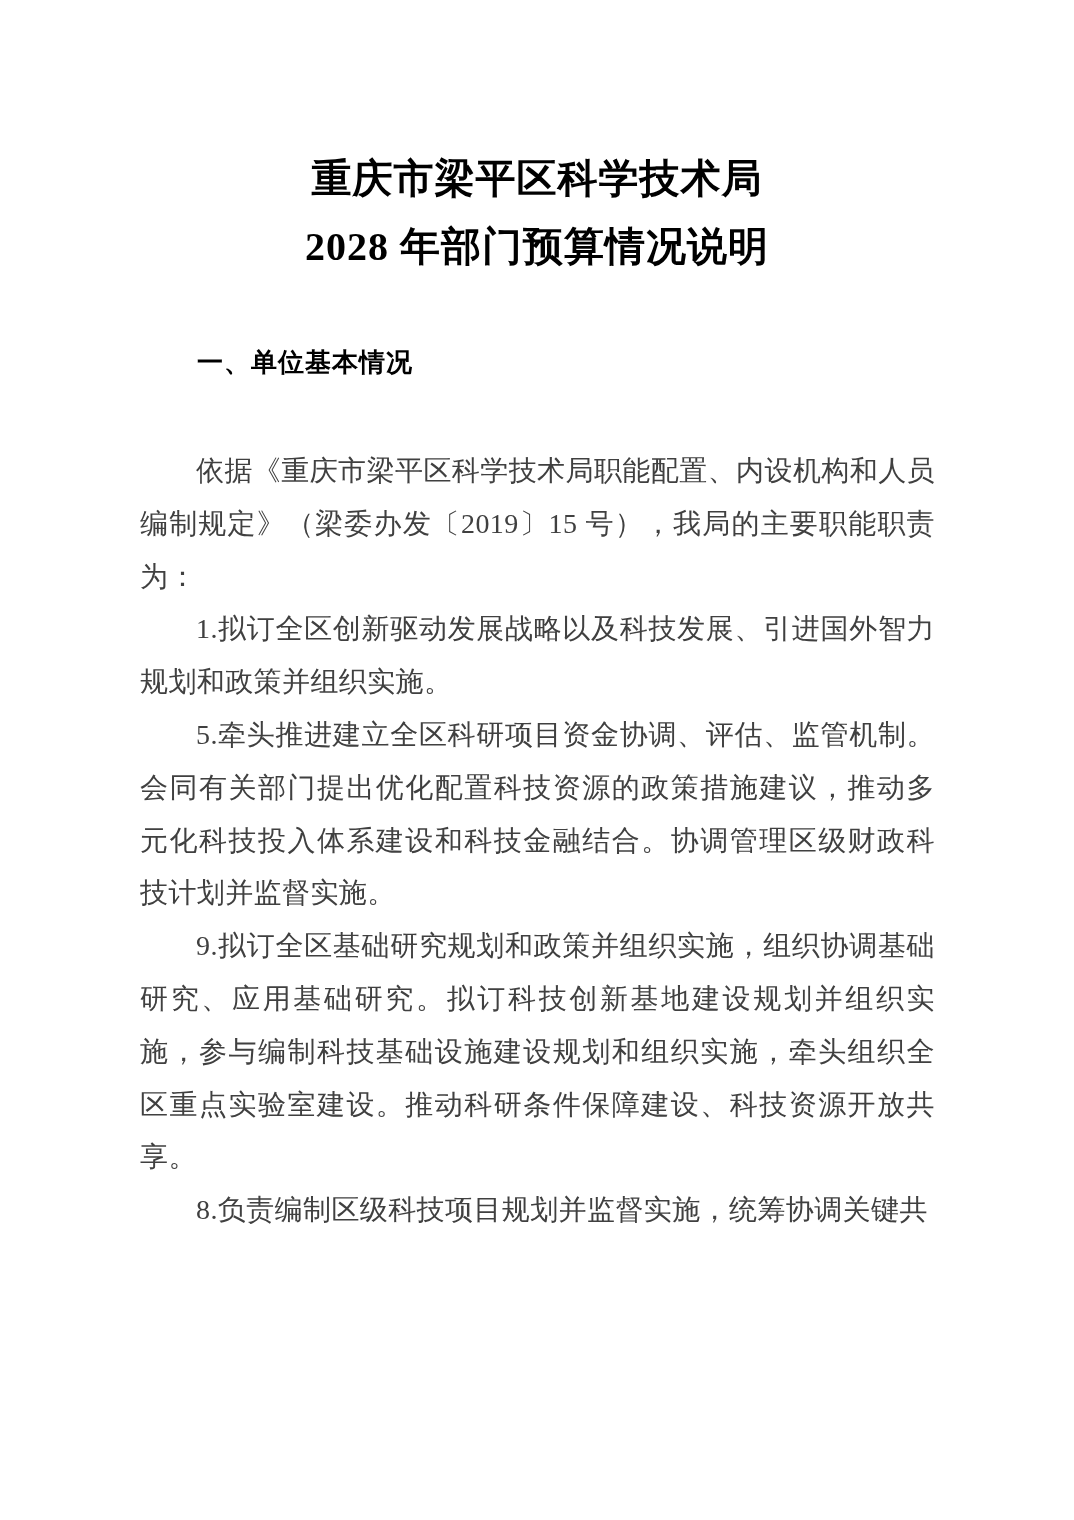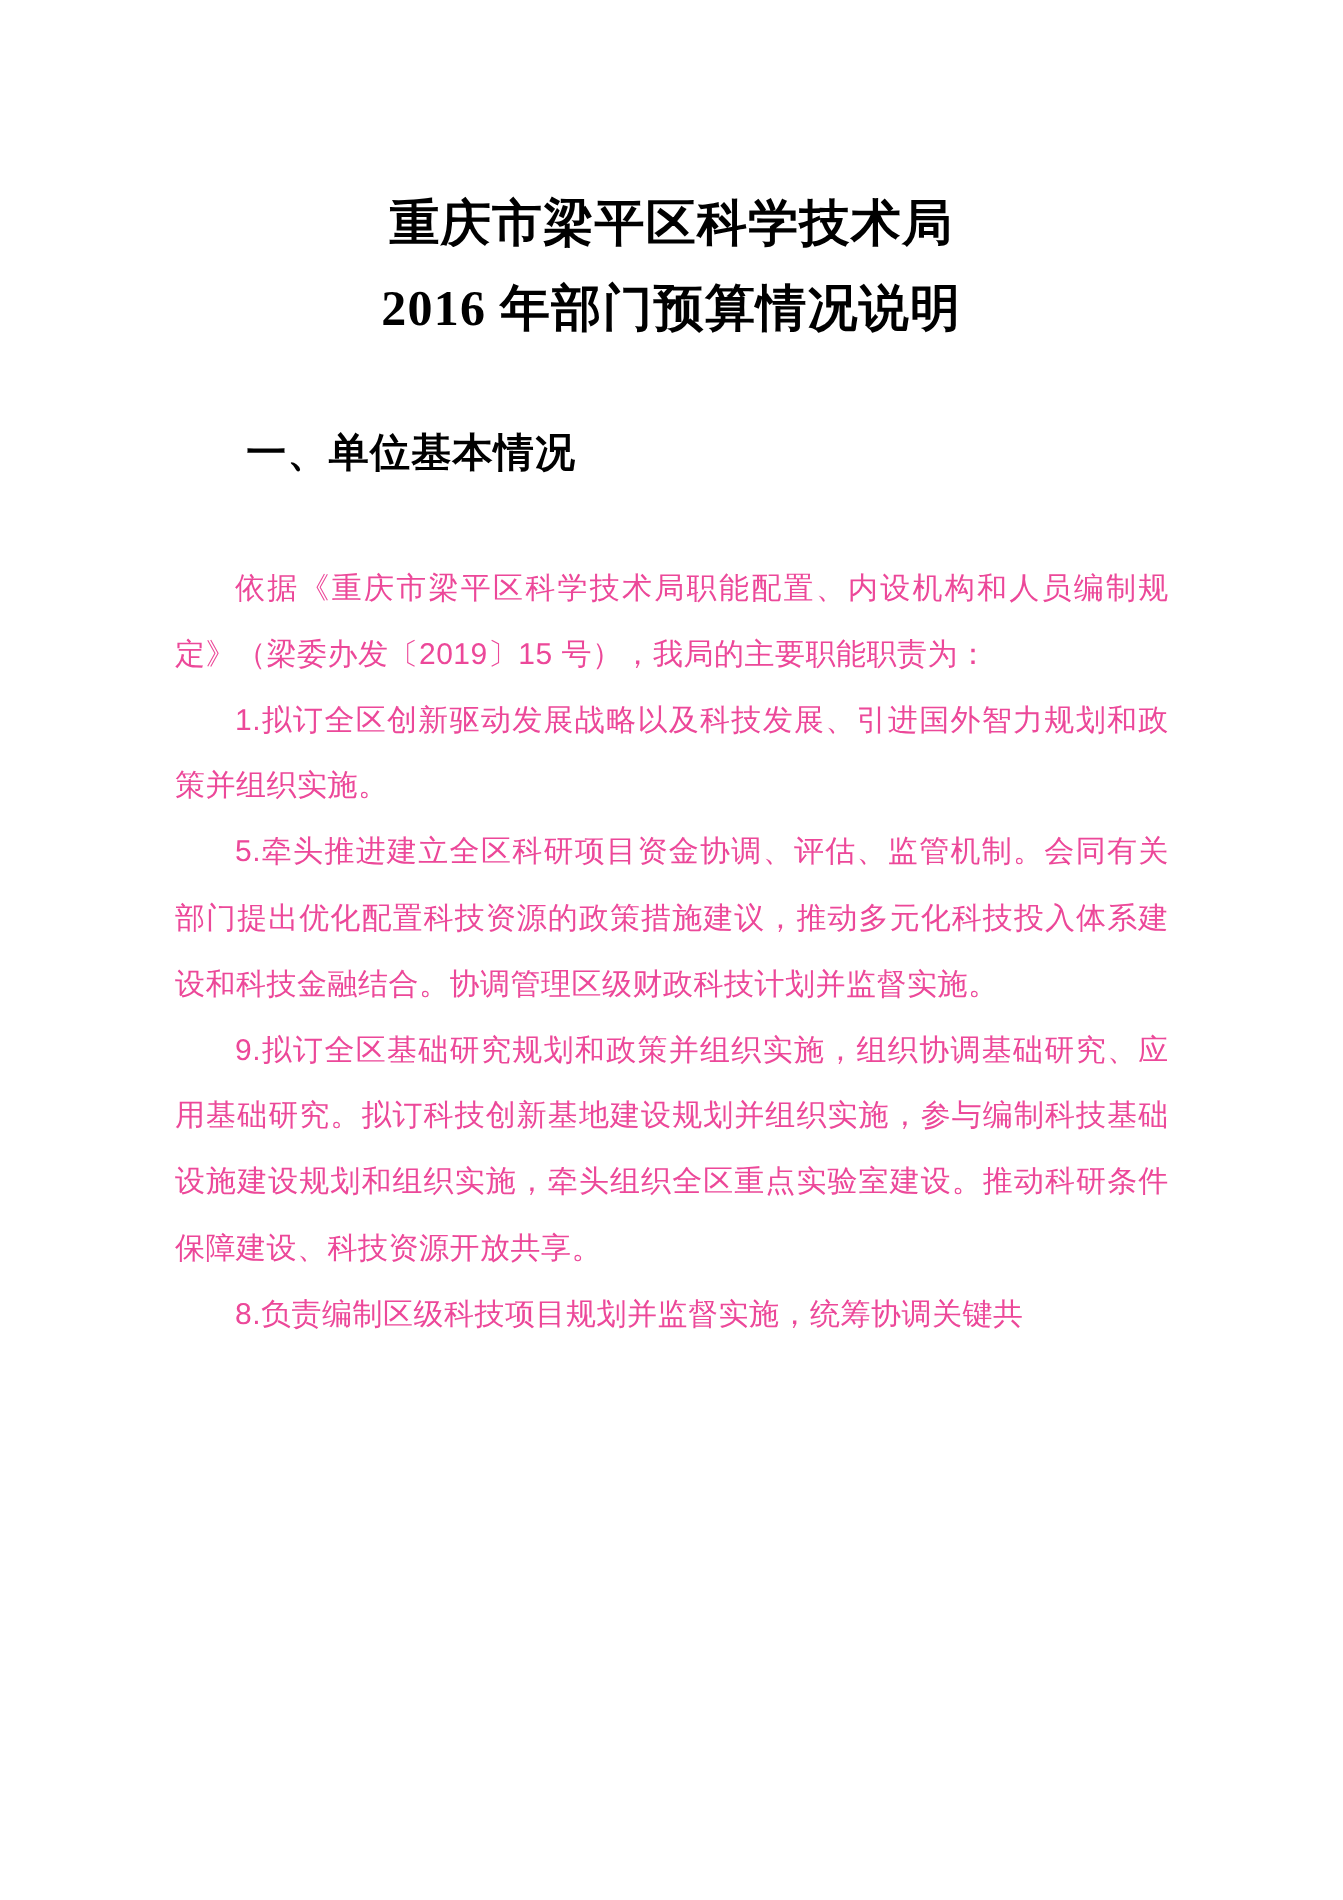--- a/index.html
+++ b/index.html
@@ -31,21 +31,21 @@
   .title-line1 { top: 156px; }
   .title-line2 { top: 224px; }
   .section-heading {
     position: absolute;
     top: 342px;
     left: 140px;
     width: 795px;
     font-family: Liberation Sans, sans-serif;
     font-weight: bold;
     color: #000000;
-    font-size: 32px;
+    font-size: 26px;
     line-height: 40px;
     text-indent: 57px;
     letter-spacing: 1px;
   }
   .subsection-heading {
     position: absolute;
     top: 394px;
     left: 140px;
     width: 795px;
     font-family: "Liberation Serif", "DejaVu Serif", serif;
@@ -54,25 +54,25 @@
     font-size: 30px;
     line-height: 42px;
     text-indent: 57px;
     letter-spacing: 3px;
   }
   .body-text {
     position: absolute;
     top: 445px;
     left: 140px;
     width: 795px;
-    font-family: Liberation Sans, sans-serif;
-    font-size: 24px;
+    font-family: Liberation Serif, serif;
+    font-size: 28px;
     line-height: 52.8px;
     letter-spacing: 0.4px;
-    color: #ec4899;
+    color: #404040;
     text-align: justify;
   }
   .body-text p {
     margin: 0;
     padding: 0;
     text-indent: 2em;
   }
   .page-number {
     position: absolute;
     top: 1360px;
@@ -86,21 +86,21 @@
     color: #111111;
   }
 </style>
 </head>
 <body>
 
 <div class="page">
 
   <div class="doc-title title-line1">重庆市梁平区科学技术局</div>
 
-  <div class="doc-title title-line2">2016 年部门预算情况说明</div>
+  <div class="doc-title title-line2">2028 年部门预算情况说明</div>
 
   <div class="section-heading">一、单位基本情况</div>
 
 
   <div class="body-text">
     <p>依据《重庆市梁平区科学技术局职能配置、内设机构和人员编制规定》（梁委办发〔2019〕15 号），我局的主要职能职责为：</p>
     <p>1.拟订全区创新驱动发展战略以及科技发展、引进国外智力规划和政策并组织实施。</p>
     <p>5.牵头推进建立全区科研项目资金协调、评估、监管机制。会同有关部门提出优化配置科技资源的政策措施建议，推动多元化科技投入体系建设和科技金融结合。协调管理区级财政科技计划并监督实施。</p>
     <p>9.拟订全区基础研究规划和政策并组织实施，组织协调基础研究、应用基础研究。拟订科技创新基地建设规划并组织实施，参与编制科技基础设施建设规划和组织实施，牵头组织全区重点实验室建设。推动科研条件保障建设、科技资源开放共享。</p>
     <p>8.负责编制区级科技项目规划并监督实施，统筹协调关键共</p>

